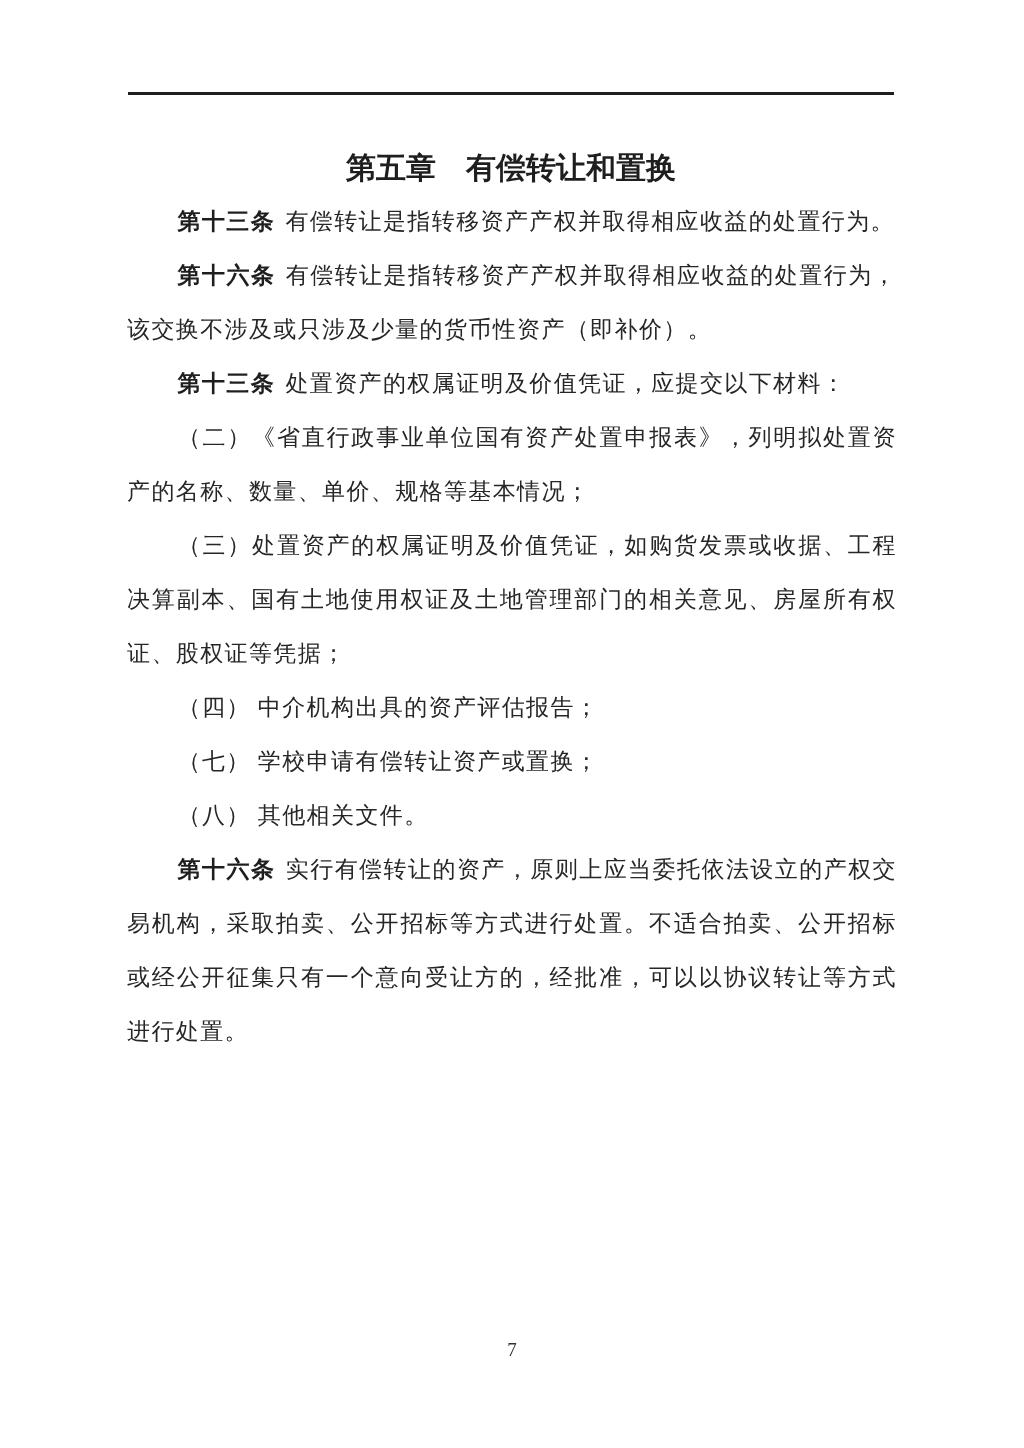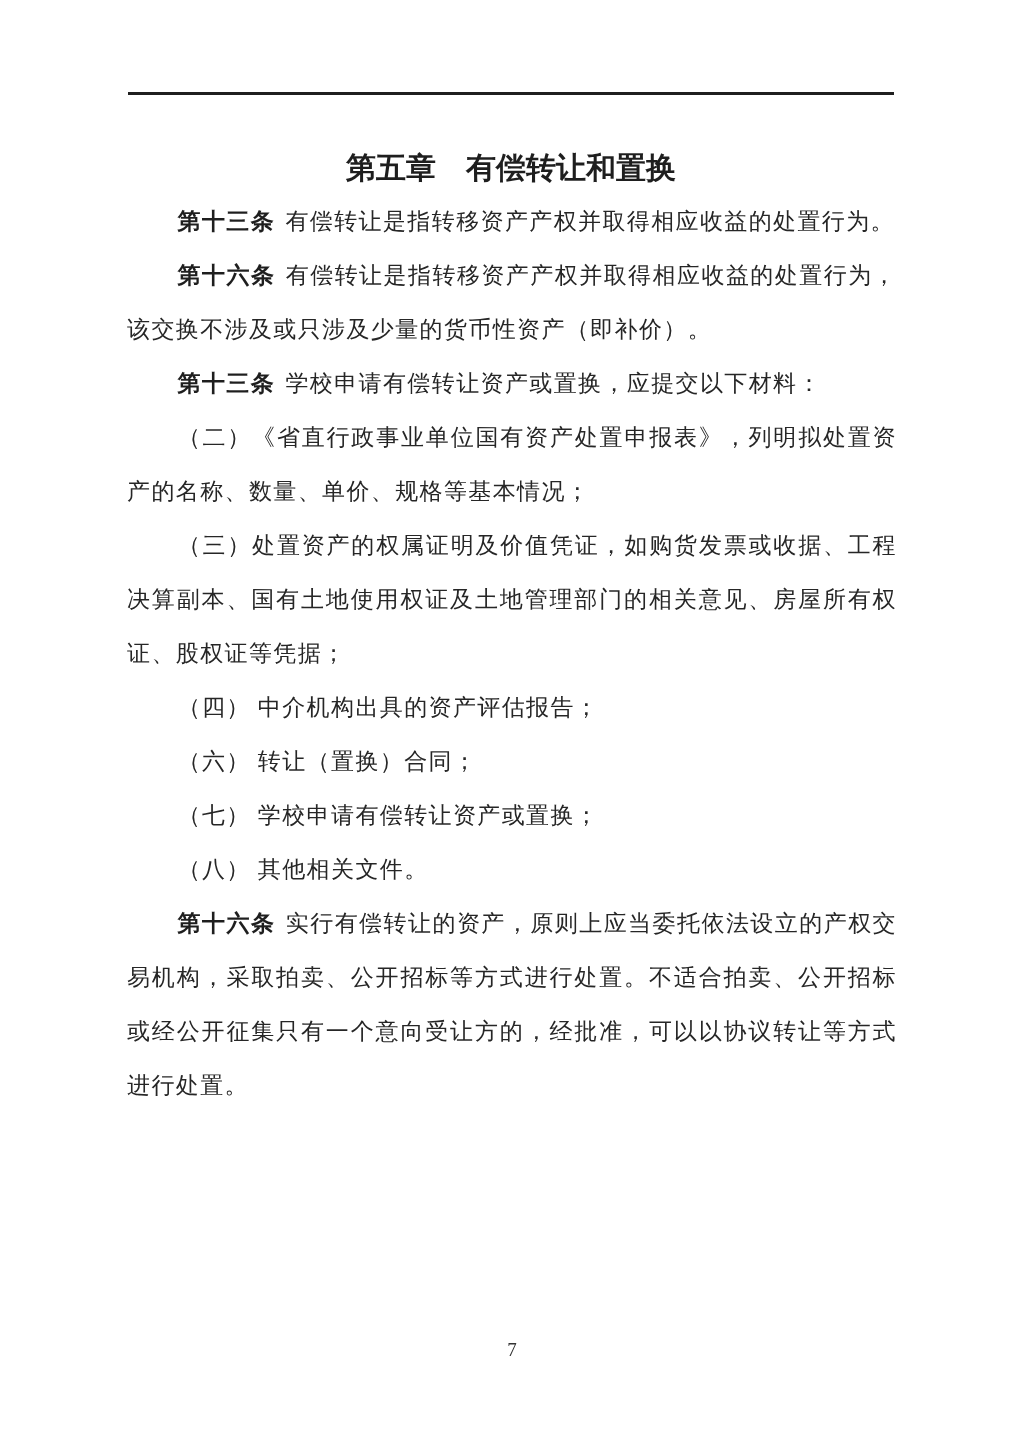--- a/index.html
+++ b/index.html
@@ -79,25 +79,24 @@
 </style>
 </head>
 <body>
 
 <div class="page">
   <div class="top-rule"></div>
   <h1 class="title">第五章　有偿转让和置换</h1>
   <div class="doc-body" id="paragraphs">
       <p class="para"><b class="art">第十三条</b><span>有偿转让是指转移资产产权并取得相应收益的处置行为。</span></p>
       <p class="para"><b class="art">第十六条</b><span>有偿转让是指转移资产产权并取得相应收益的处置行为，该交换不涉及或只涉及少量的货币性资产（即补价）。</span></p>
-      <p class="para"><b class="art">第十三条</b><span>学校申请有偿转让资产或置换，应提交以下材料：</span></p>
+      <p class="para"><b class="art">第十三条</b><span>处置资产的权属证明及价值凭证，应提交以下材料：</span></p>
       <p class="para"><span>（二）《省直行政事业单位国有资产处置申报表》，列明拟处置资产的名称、数量、单价、规格等基本情况；</span></p>
       <p class="para"><span>（三）处置资产的权属证明及价值凭证，如购货发票或收据、工程决算副本、国有土地使用权证及土地管理部门的相关意见、房屋所有权证、股权证等凭据；</span></p>
       <p class="para"><span>（四） 中介机构出具的资产评估报告；</span></p>
-      <p class="para"><span>（六） 转让（置换）合同；</span></p>
       <p class="para"><span>（七） 学校申请有偿转让资产或置换；</span></p>
       <p class="para"><span>（八） 其他相关文件。</span></p>
       <p class="para"><b class="art">第十六条</b><span>实行有偿转让的资产，原则上应当委托依法设立的产权交易机构，采取拍卖、公开招标等方式进行处置。不适合拍卖、公开招标或经公开征集只有一个意向受让方的，经批准，可以以协议转让等方式进行处置。</span></p>
     </div>
   <div class="footer">
     <span class="pagenum">7</span>
   </div>
 </div>
 
 </body></html>

